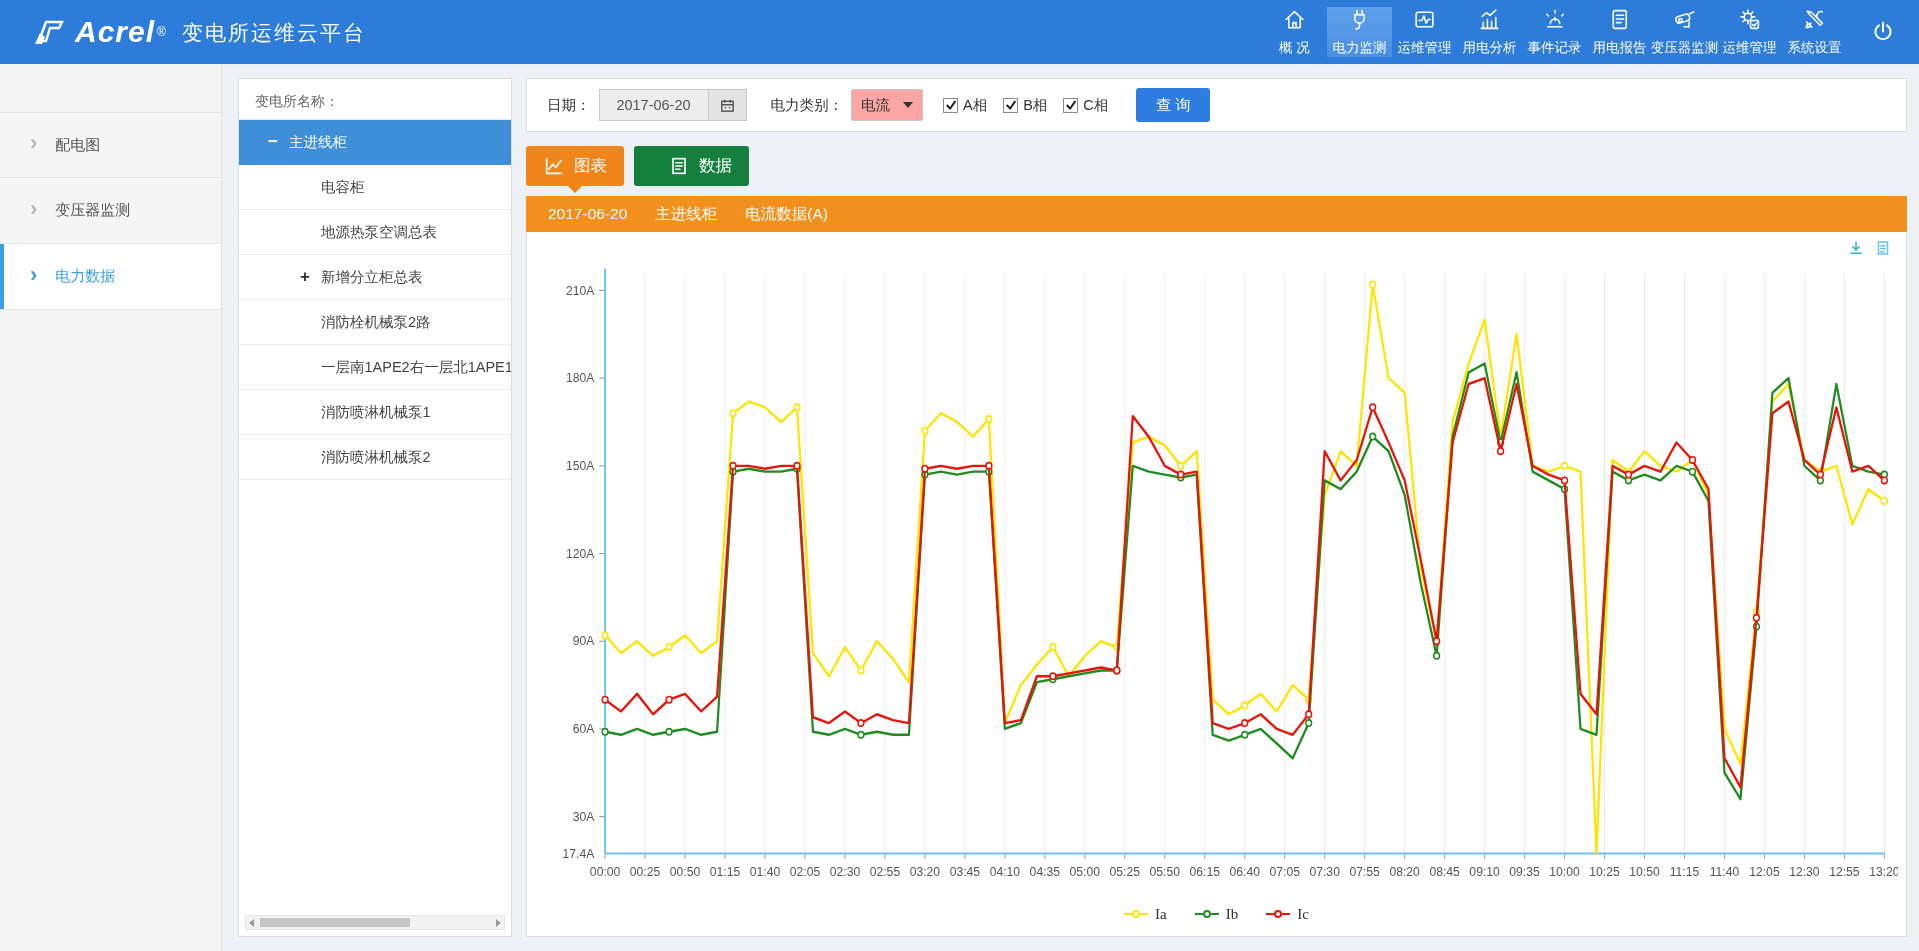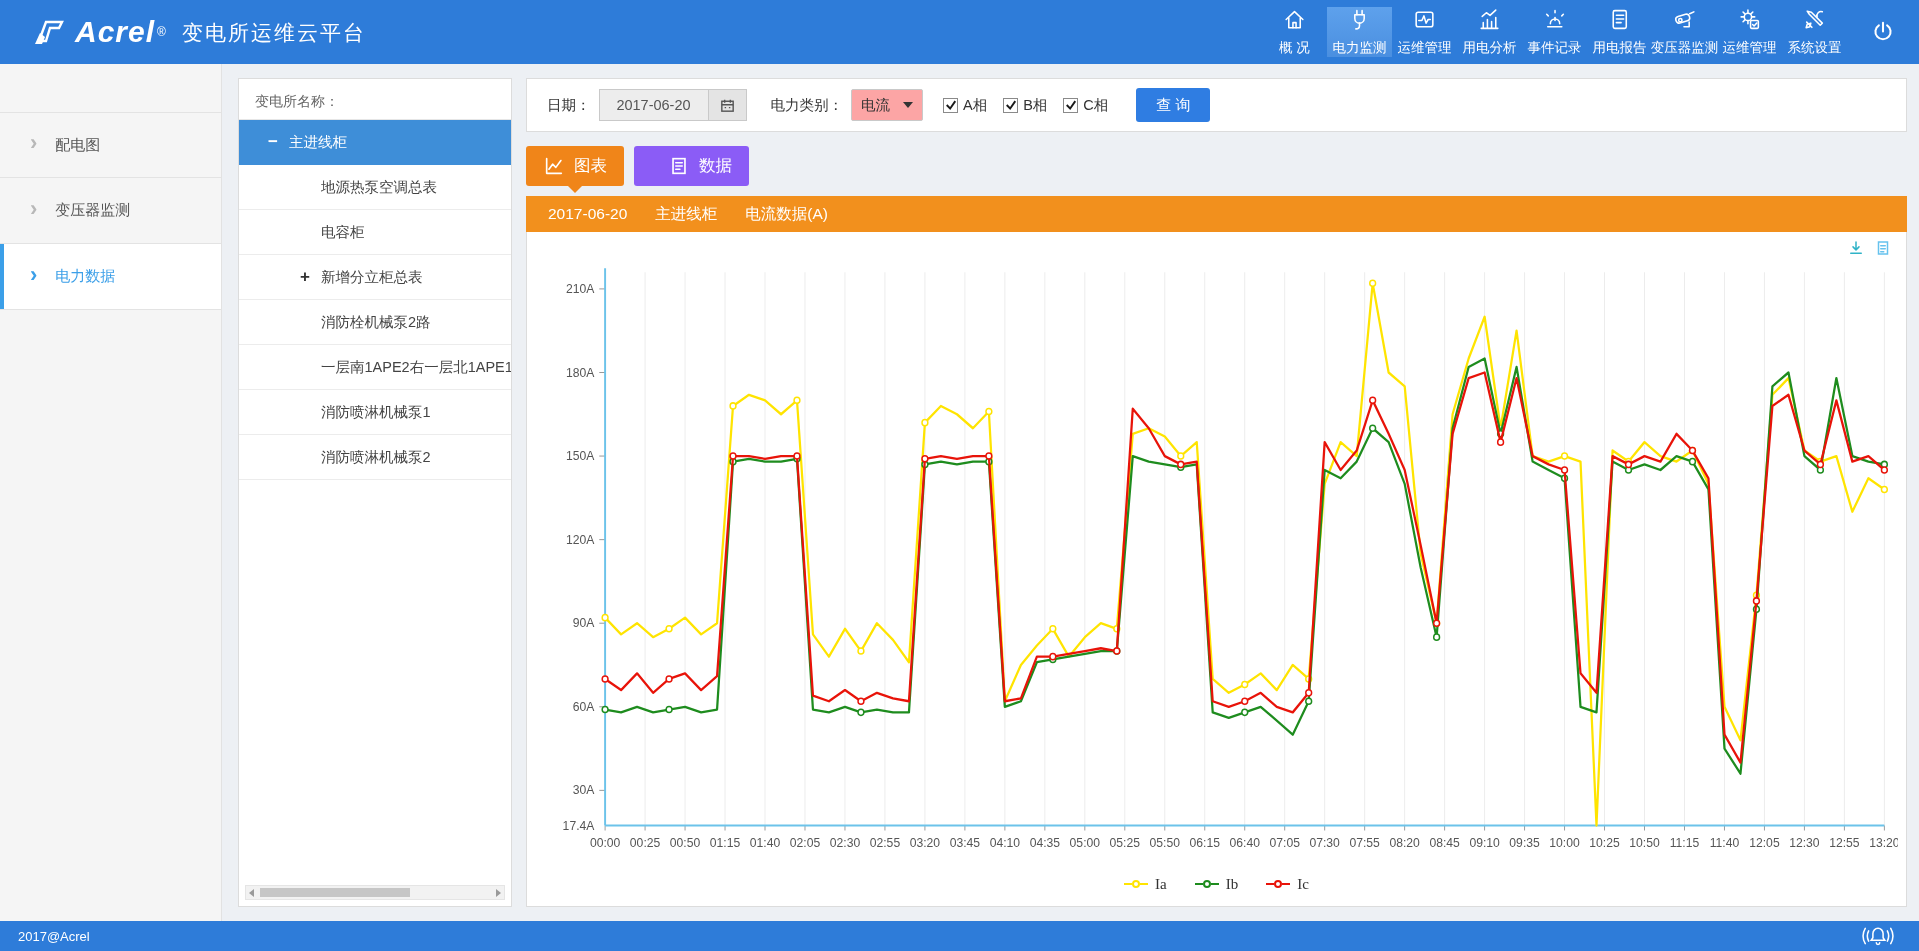--- a/index.html
+++ b/index.html
@@ -68,21 +68,21 @@
   .checkbox-group { display:flex; gap:16px; margin-left:20px; }
   .cb { display:flex; align-items:center; gap:5px; cursor:pointer; }
   .cb-box { width:15px; height:15px; border:1px solid #8a8a8a; background:#fff; display:flex; align-items:center; justify-content:center; }
   .query-btn { margin-left:28px; width:74px; height:34px; background:#2f7de2; color:#fff; display:flex; align-items:center; justify-content:center; border-radius:3px; font-size:15px; cursor:pointer; }
 
   .tabs-row { flex:0 0 40px; display:flex; gap:10px; margin-top:14px; }
   .tab { height:40px; padding:0 17px; display:flex; align-items:center; gap:9px; color:#fff; font-size:16.5px; border-radius:3px; position:relative; cursor:pointer; }
   .tab svg { width:22px; height:22px; }
   .tab.chart-tab { background:#f08519; }
   .tab.chart-tab::after { content:''; position:absolute; left:50%; transform:translateX(-50%); top:100%; border:7px solid transparent; border-top-color:#f08519; }
-  .tab.data-tab { background:#8b5cf6;padding-left:34px; }
+  .tab.data-tab { background:#15803d;padding-left:34px; }
 
   .result-bar { flex:0 0 36px; margin-top:10px; background:#f2901d; color:#fff; display:flex; align-items:center; padding:0 22px; gap:28px; font-size:15.5px; }
 
   .chart-card { flex:1; min-height:0; background:#fff; border:1px solid #dcdcdc; border-top:none; position:relative; display:flex; flex-direction:column; padding:26px 8px 4px; }
   .chart-icons { position:absolute; top:7px; right:14px; display:flex; gap:9px; }
   .chart-icons svg { width:18px; height:18px; cursor:pointer; }
   #chart { flex:1; width:100%; min-height:0; }
   .legend-row { flex:0 0 36px; display:flex; align-items:center; justify-content:center; gap:28px; font-family:"Liberation Serif", serif; font-size:15px; color:#333; }
   .legend-item { display:flex; align-items:center; gap:7px; cursor:pointer; }
   .legend-glyph { display:flex; align-items:center; }
@@ -214,25 +214,25 @@
       <div class="tree-head">
         <div class="station-label">变电所名称：</div>
       </div>
       <div class="tree-nodes">
           <div class="tree-node lv0 active">
             <span class="node-icon">−</span>
             <span>主进线柜</span>
           </div>
           <div class="tree-node lv1">
             <span class="node-icon"></span>
+            <span>电容柜</span>
+          </div>
+          <div class="tree-node lv1">
+            <span class="node-icon"></span>
             <span>地源热泵空调总表</span>
-          </div>
-          <div class="tree-node lv1">
-            <span class="node-icon"></span>
-            <span>电容柜</span>
           </div>
           <div class="tree-node lv1">
             <span class="node-icon">+</span>
             <span>新增分立柜总表</span>
           </div>
           <div class="tree-node lv1">
             <span class="node-icon"></span>
             <span>消防栓机械泵2路</span>
           </div>
           <div class="tree-node lv1">
@@ -544,27 +544,14 @@
                 <span class="legend-line" style="background:#e81309"></span>
               </span>
               <span>Ic</span>
             </div>
           </div>
       </div>
 
     </main>
   </div>
 
-  <footer class="footer">
-    <span>2017@Acrel</span>
-    <span class="bell-wrap">
-      <svg viewBox="0 0 40 32" fill="none" stroke="#fff" stroke-width="1.8" stroke-linecap="round">
-        <path d="M20 7a6 6 0 0 1 6 6v5l2 3H12l2-3v-5a6 6 0 0 1 6-6z"></path>
-        <path d="M18 24a2 2 0 0 0 4 0"></path>
-        <path d="M9 10a13 13 0 0 0 0 12"></path>
-          <path d="M5 7a18 18 0 0 0 0 18"></path>
-        <path d="M31 10a13 13 0 0 1 0 12"></path>
-          <path d="M35 7a18 18 0 0 1 0 18"></path>
-      </svg>
-    </span>
-  </footer>
 
 </div>
 
 </body></html>

